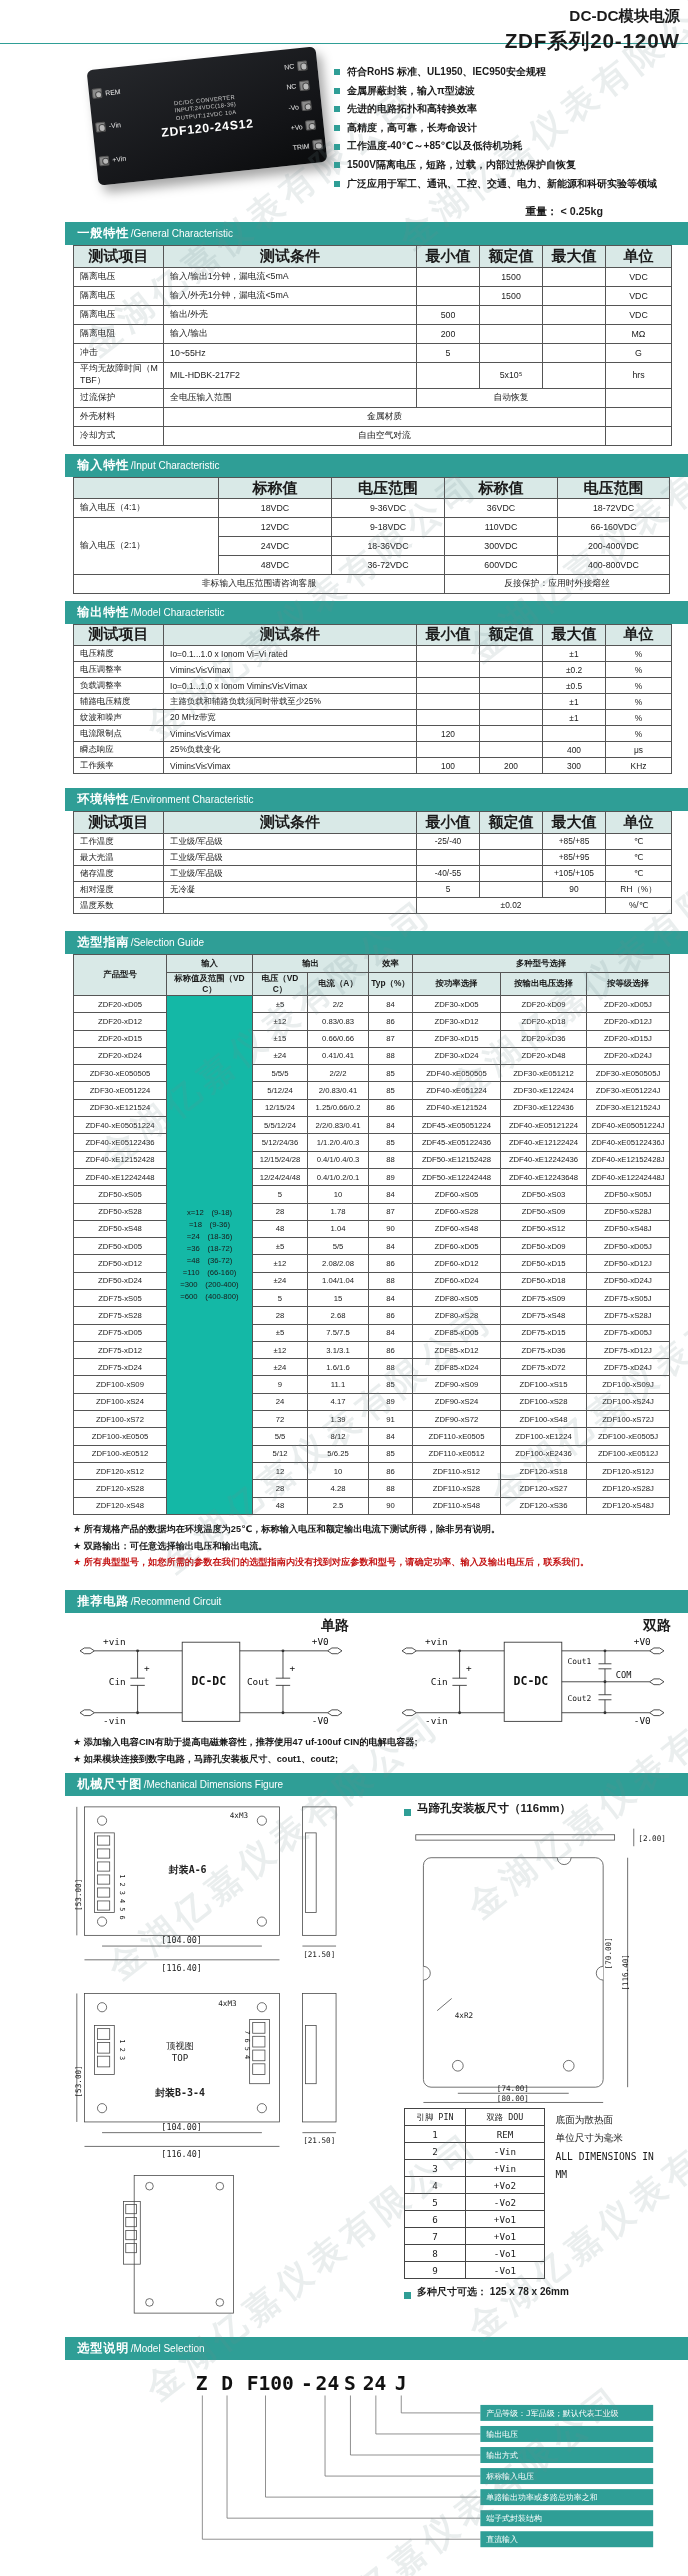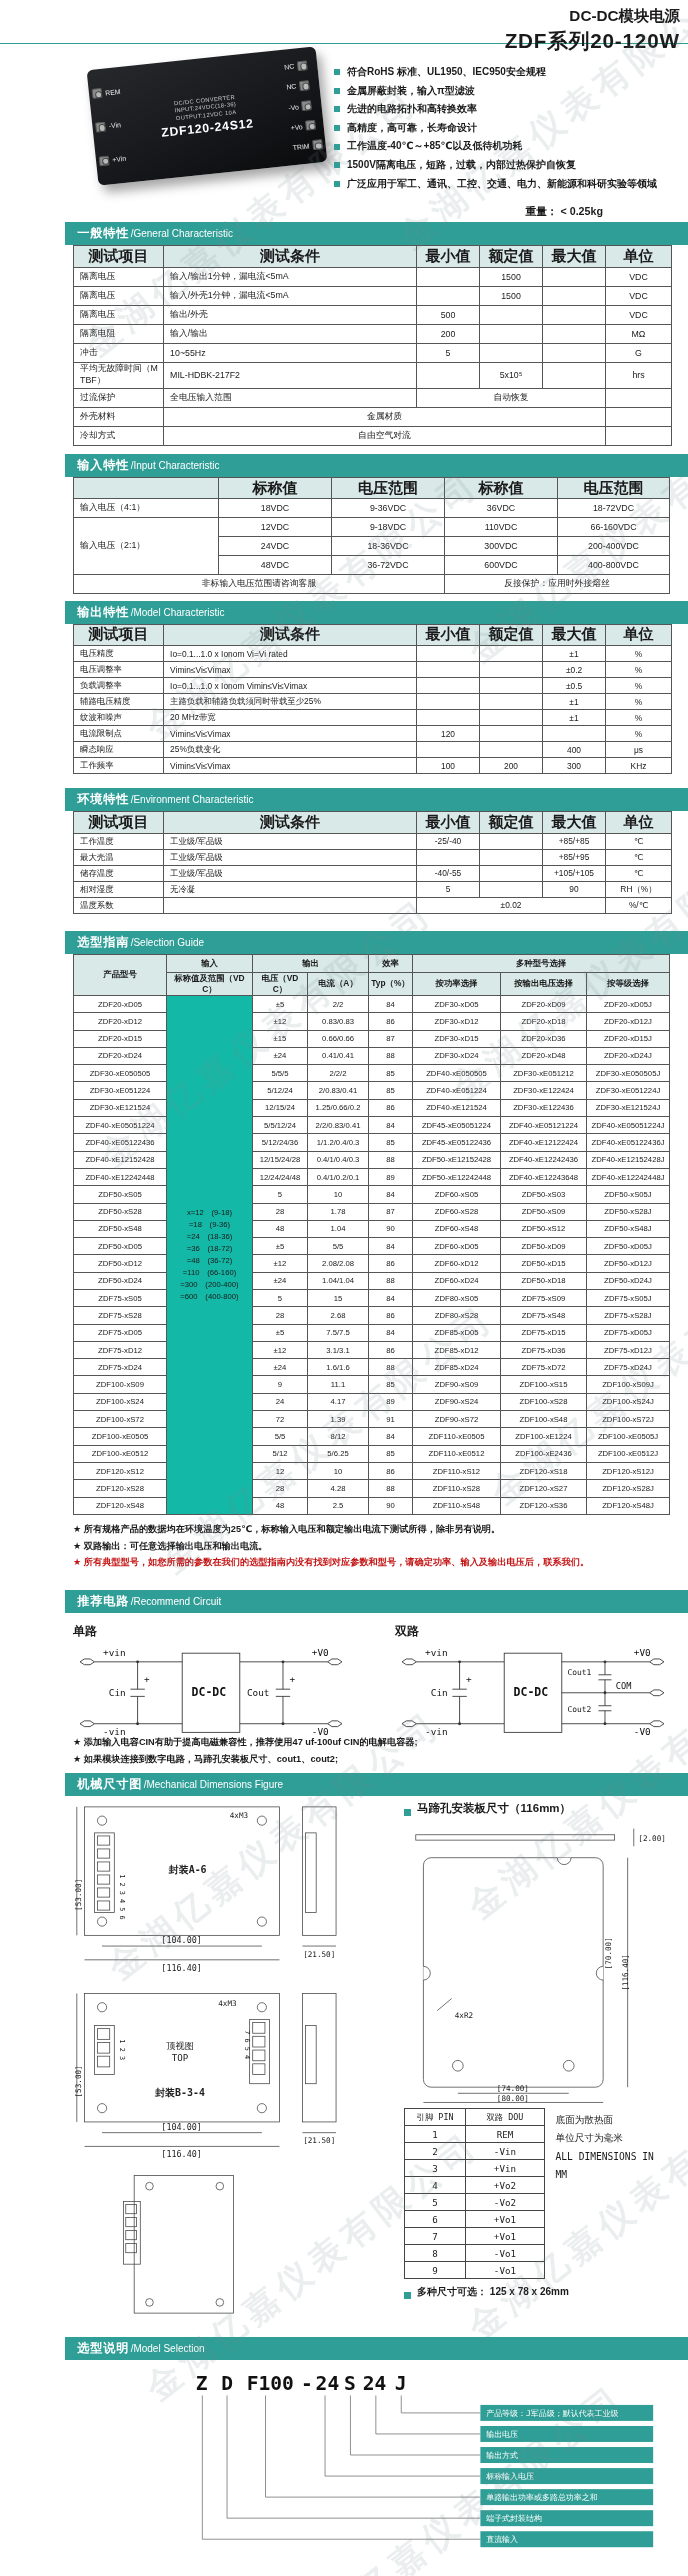--- a/index.html
+++ b/index.html
@@ -50,21 +50,21 @@
   .b{font-weight:normal}
   .inputcell{background:#14b8a6;white-space:pre-line;font-size:8px;text-align:center;
              line-height:1.55;vertical-align:middle}
   
   .notes{margin:9.2px 0 0 73px}
   .note{font-size:9.2px;font-weight:bold;margin-top:4.6px;line-height:1.3}
   .note.red{color:#c41414}
   
   #circuits{margin-left:73px;width:597px;display:flex;gap:46px;height:116px;margin-top:3.1px}
   .circ{flex:1}
-  .circ .ctitle{text-align:left;font-size:12px;font-weight:bold;margin:6px 0}
+  .circ .ctitle{text-align:right;font-size:14px;font-weight:bold;margin:0 0}
   svg text{font-family:"DejaVu Sans Mono","Liberation Mono",monospace}
   
   #mech{margin-left:73px;width:597px;display:flex;gap:6.1px;height:530px}
   #mech-left{width:325px}
   #mech-right{width:266px;display:flex;flex-direction:column}
   .bullet-title{display:flex;align-items:flex-end;gap:6.1px;font-size:11.5px;font-weight:bold;margin:4.6px 0}
   .bullet-title .sq{width:6.9px;height:6.9px;background:#2f9e96}
   #pinarea{display:flex;gap:10.7px;margin-top:4.6px}
   table.pins{border-collapse:collapse;font-family:"DejaVu Sans Mono",monospace;font-size:9.2px;width:142px}
   table.pins th,table.pins td{border:0.8px solid #444;text-align:center;height:17px;font-weight:normal}

